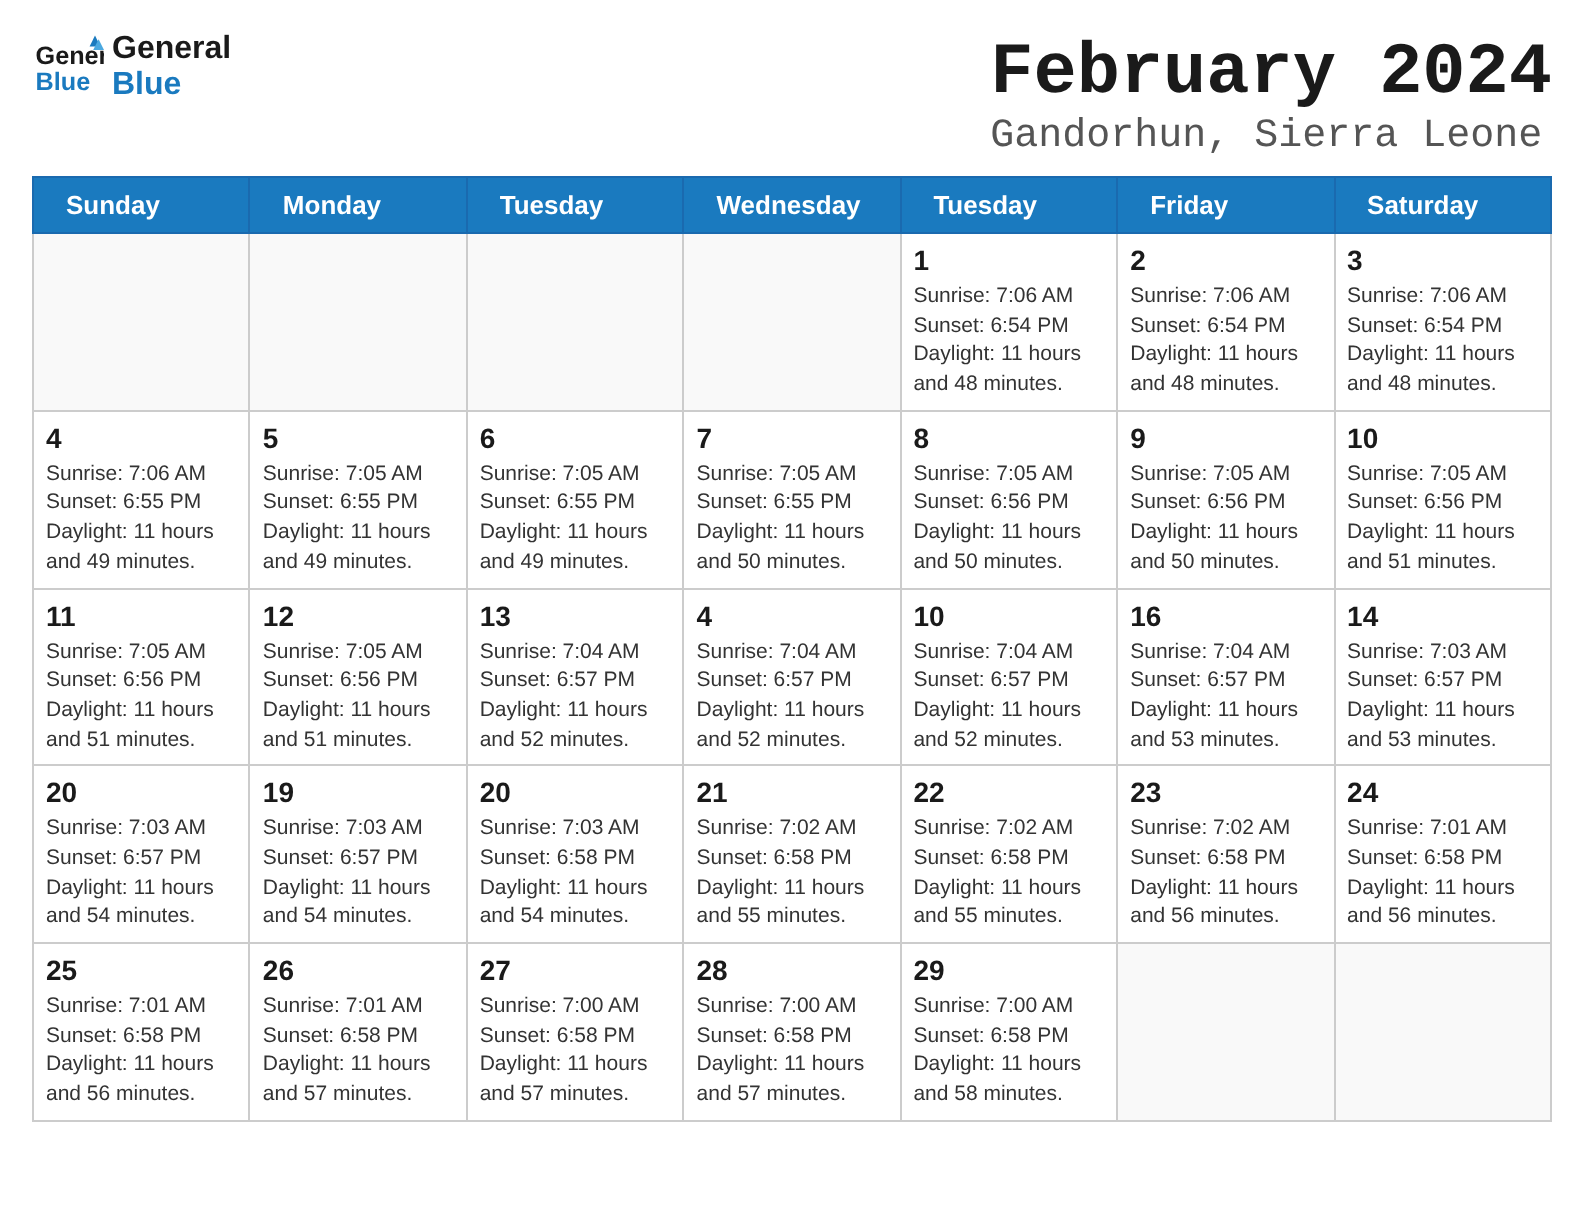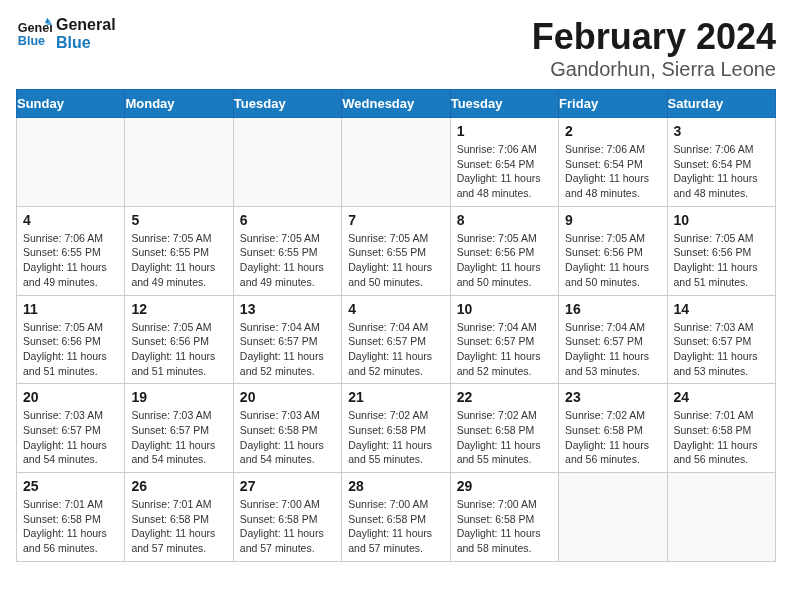--- a/index.html
+++ b/index.html
@@ -19,41 +19,41 @@
     .logo {
       display: flex;
       align-items: center;
       gap: 4px;
     }
     .logo-icon {
       width: 36px;
       height: 36px;
     }
     .title-area {
-      text-align: right;
+      font-family: Liberation Mono, monospace;
     }
     .main-title {
       font-size: 36px;
       font-weight: bold;
       color: #1a1a1a;
     }
     .sub-title {
       font-size: 20px;
       color: #555;
     }
     .calendar {
       width: 100%;
       border-collapse: collapse;
       border: 1px solid #ccc;
     }
     .calendar th {
       background: #1a7abf;
       color: #fff;
       text-align: left;
-      padding: 6px 0;
+      padding: 6px 16px;
       font-size: 13px;
       font-weight: bold;
       border: 1px solid #1a6aaf;
     }
     .calendar td {
       vertical-align: top;
       border: 1px solid #ccc;
       padding: 5px 6px;
       width: calc(100% / 7);
       min-height: 80px;

